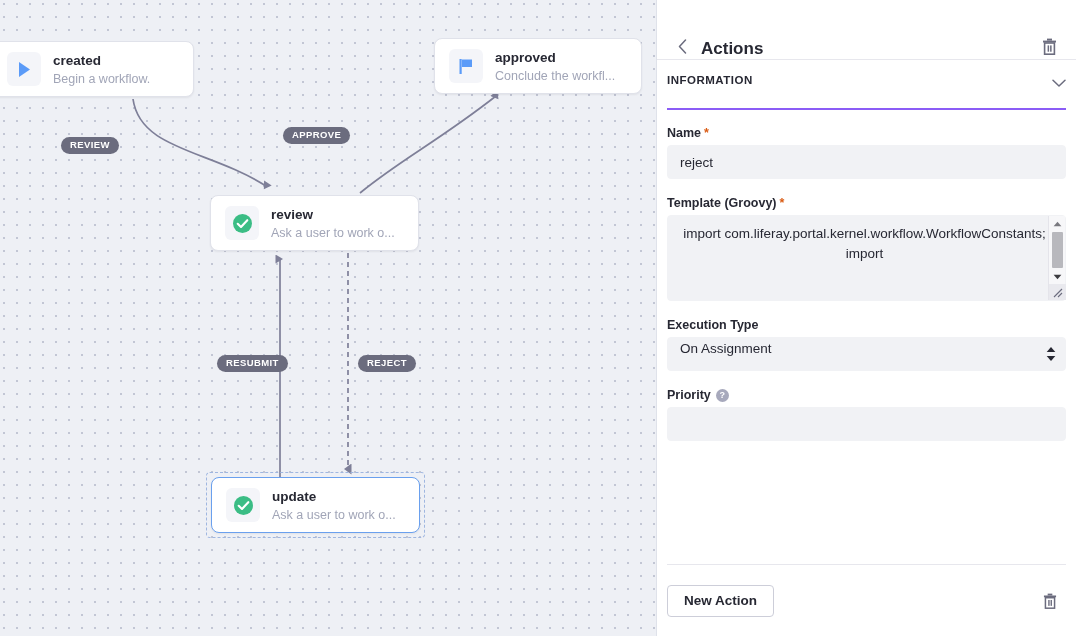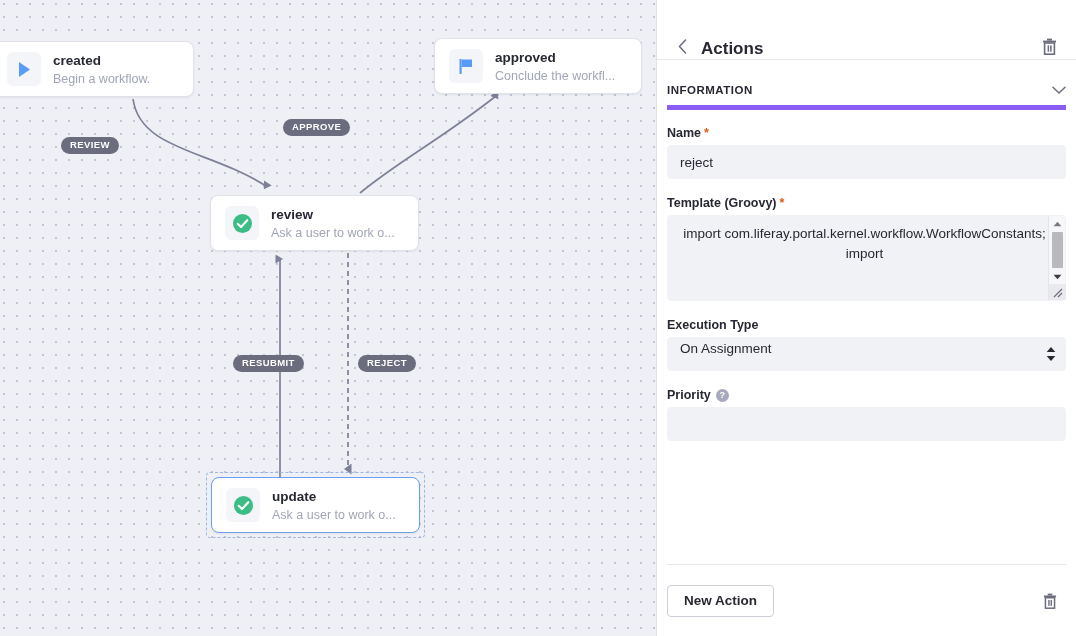--- a/index.html
+++ b/index.html
@@ -81,22 +81,22 @@
     color: #ffffff;
     font-size: 9.5px;
     font-weight: bold;
     letter-spacing: 0.4px;
     border-radius: 9px;
     padding: 3px 9px 4px;
     line-height: 10px;
     white-space: nowrap;
   }
   #pill-review    { left: 61px;  top: 137px; }
-  #pill-approve   { left: 283px; top: 119px; }
-  #pill-resubmit  { left: 233px; top: 355px; }
+  #pill-approve   { left: 283px; top: 127px; }
+  #pill-resubmit  { left: 217px; top: 355px; }
   #pill-reject    { left: 358px; top: 355px; }
 
   
   #panel {
     width: 419px; height: 636px;
     background: #ffffff;
     position: relative;
     display: flex; flex-direction: column;
   }
   #panel-header {
@@ -117,22 +117,22 @@
   }
   #header-trash {
     width: 26px; height: 26px;
     display: flex; align-items: center; justify-content: center;
     cursor: pointer;
   }
 
   #section-bar {
     height: 36px; flex: 0 0 36px;
     margin: 14px 10px 0 10px;
-    display: flex; align-items: center;
-    border-bottom: 5px solid #8b5cf6;
+    display: flex; 
+    border-bottom: 2px solid #8b5cf6;
     cursor: pointer;
   }
   #section-title {
     font-size: 11.5px; font-weight: bold; color: #272833;
     letter-spacing: 0.5px; flex: 1;
   }
 
   #panel-body {
     flex: 1 1 auto;
     padding: 16px 10px 0 10px;

